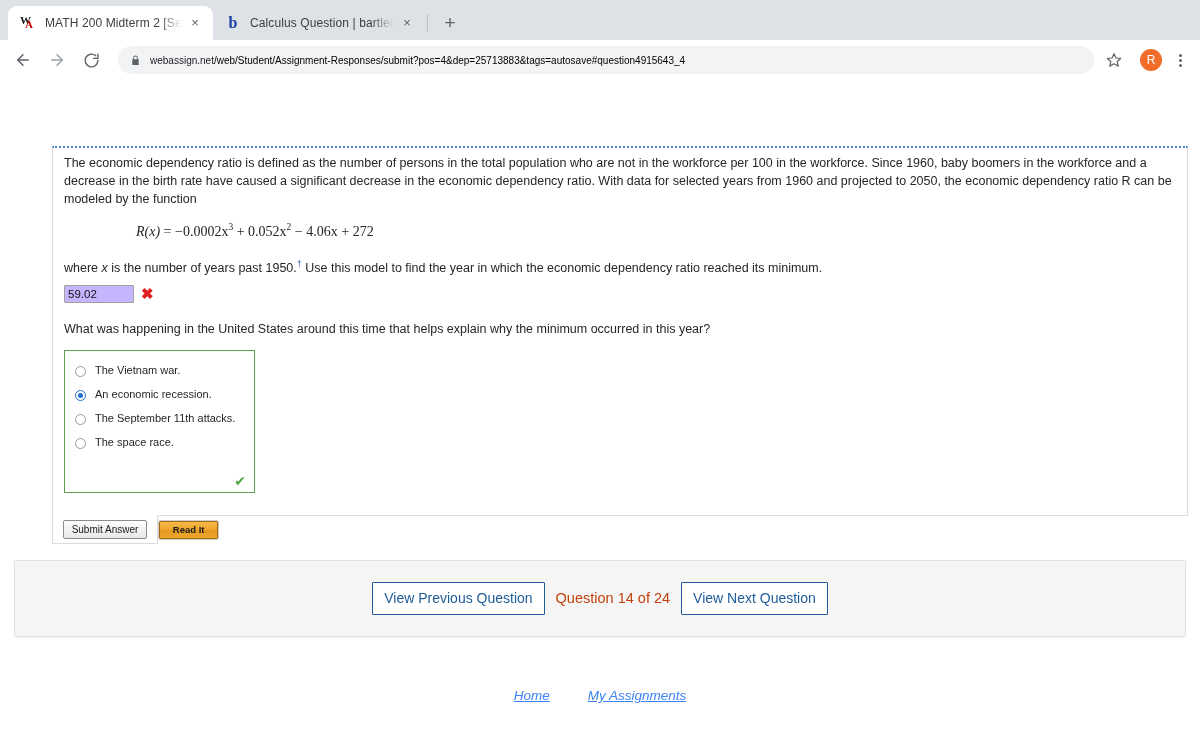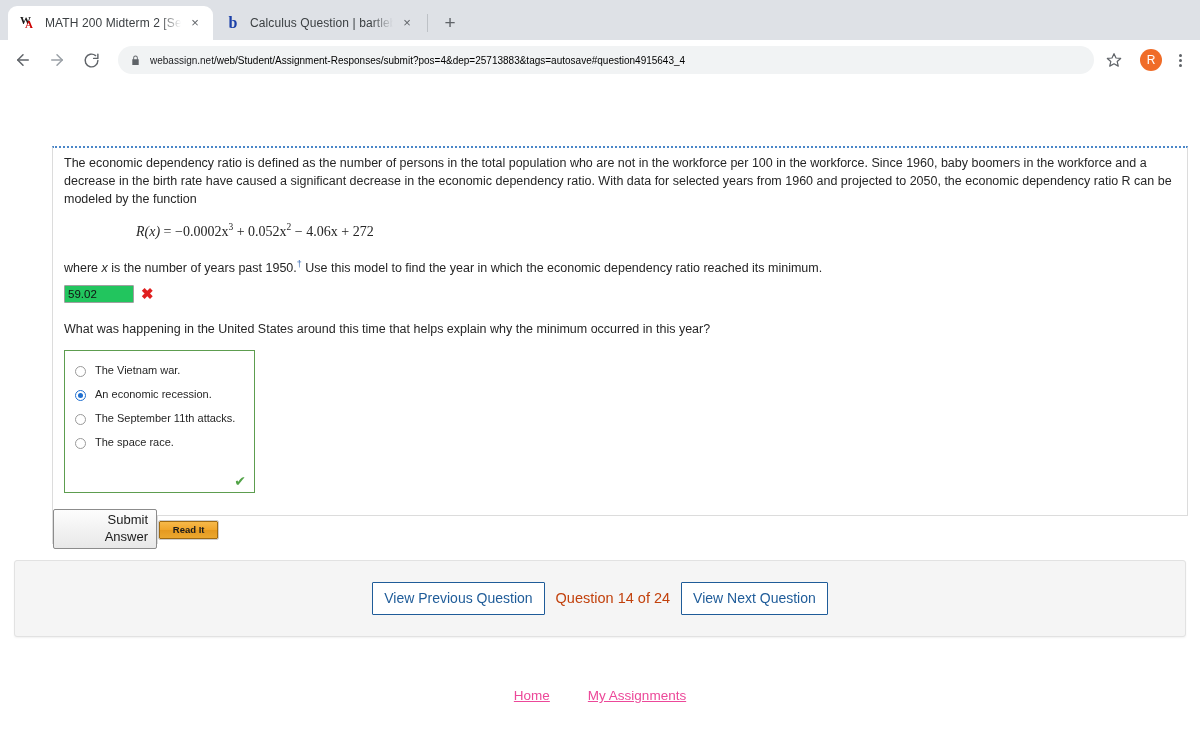--- a/index.html
+++ b/index.html
@@ -202,21 +202,21 @@
 
   .answer-row {
     margin-top: 7px;
     display: flex;
     align-items: center;
   }
   .answer-input {
     width: 70px;
     height: 18px;
     border: 1px solid #a0a0a0;
-    background: #22c55e;
+    background: #c4b5fd;
     font-family: "Liberation Sans", sans-serif;
     font-size: 11.5px;
     color: #111;
     padding: 1px 3px;
     border-radius: 1px;
   }
   .mark-x {
     margin-left: 7px;
     color: #e02020;
     font-size: 15px;
@@ -306,21 +306,21 @@
     border-bottom: 1px solid #dcdcdc;
     background: #ffffff;
     display: flex;
     align-items: center;
     justify-content: center;
   }
   .submit-btn {
     background: linear-gradient(to bottom,#fdfdfd,#e8e8e8);
     border: 1px solid #8c8c8c;
     border-radius: 2px;
-    font-size: 13px;
+    font-size: 10px;
     color: #1a1a1a;
     padding: 2px 8px;
     font-family: "Liberation Sans", sans-serif;
     line-height: 1.3;
     text-align: right;
   }
 
   .nav-panel {
     position: absolute;
     left: 14px;
@@ -360,23 +360,24 @@
     position: absolute;
     left: 0;
     top: 608px;
     width: 1200px;
     display: flex;
     justify-content: center;
     align-items: center;
     gap: 38px;
   }
   .footer-link {
-    color: #ec4899;
+    color: #3b82f6;
     font-size: 13.5px;
     text-decoration: underline;
+    font-style: italic;
   }
 </style>
 </head>
 <body>
 
 <div class="browser-chrome">
 
   <div class="tabstrip">
 
     <div class="tab active">

